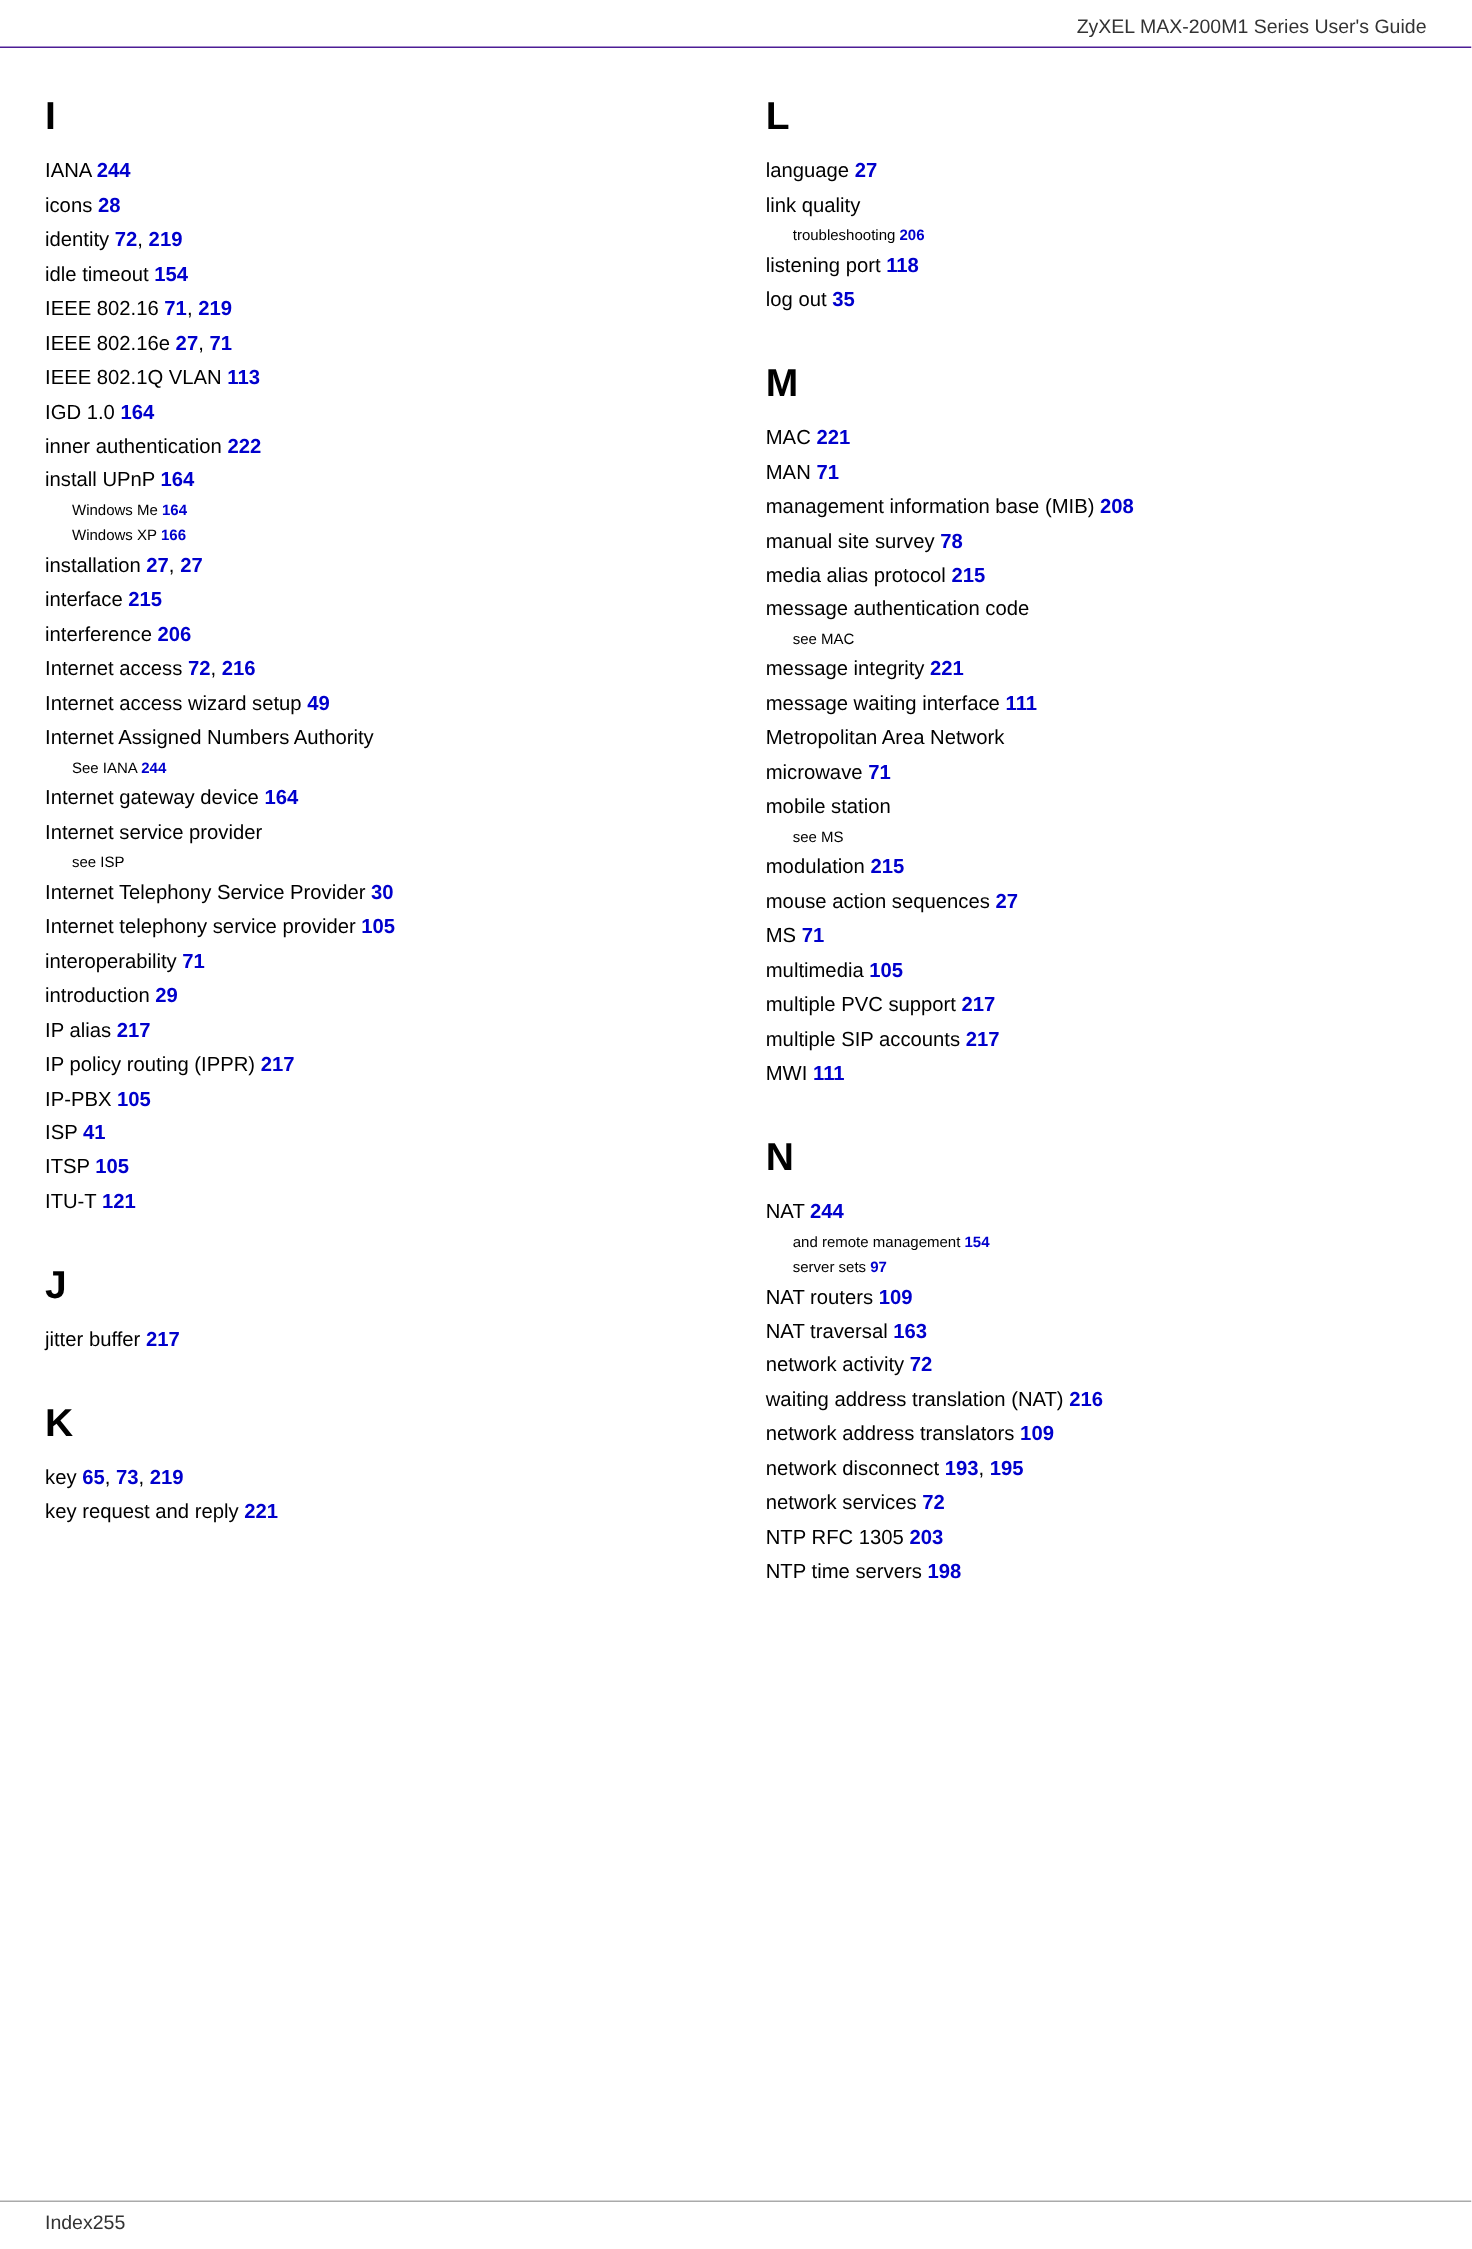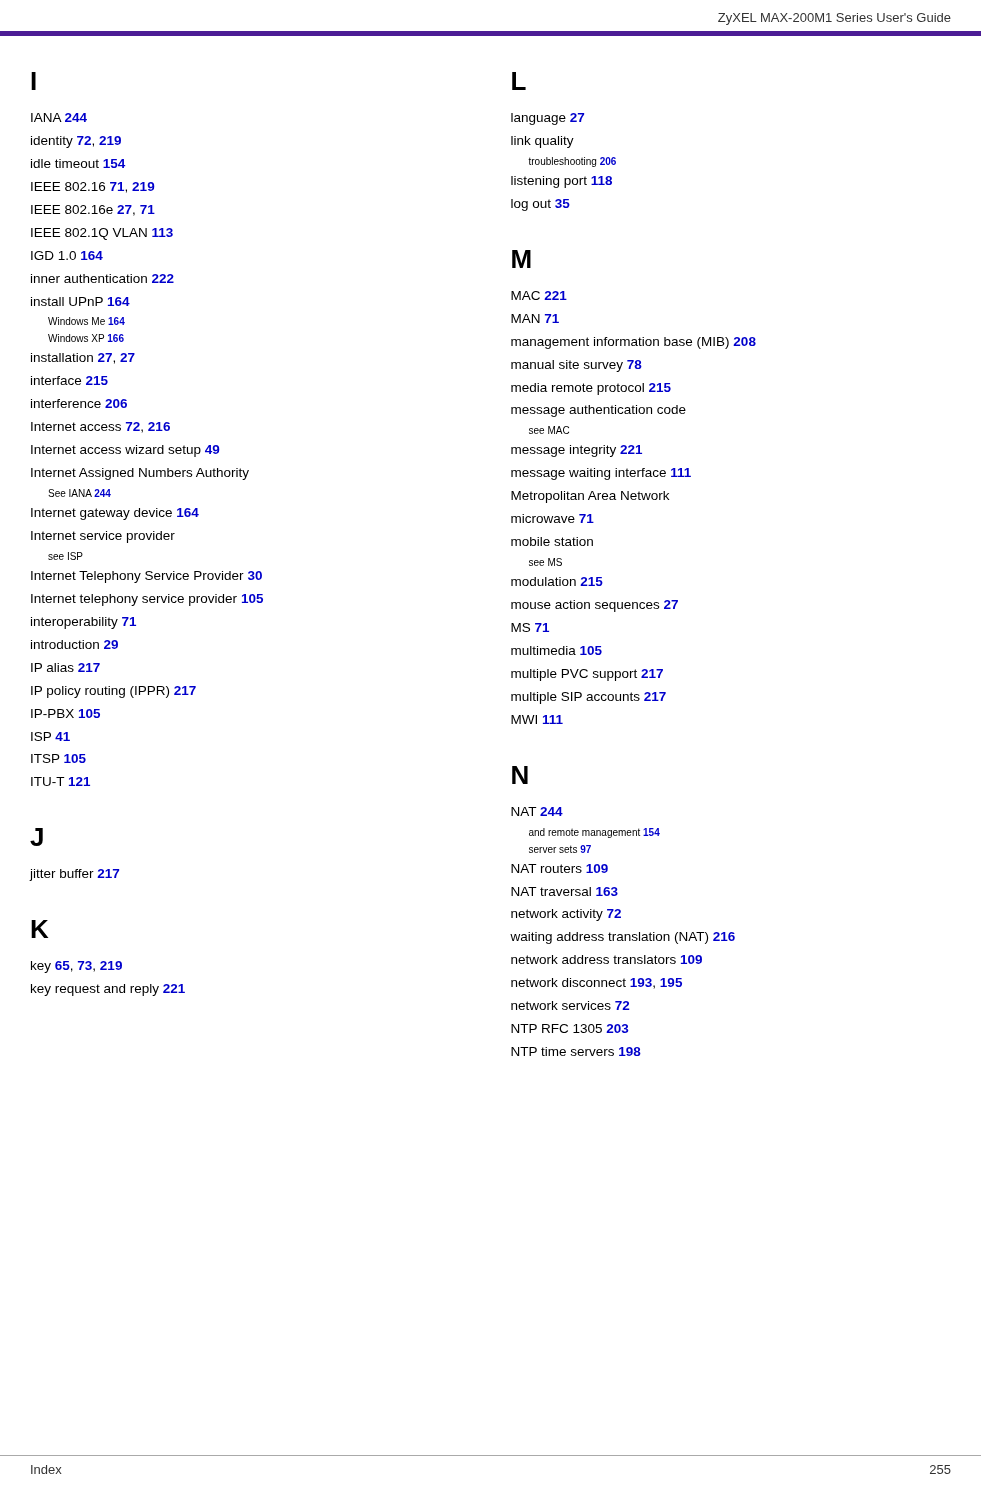--- a/index.html
+++ b/index.html
@@ -8,21 +8,21 @@
       font-size: 13.5px;
       color: #000;
       background: #fff;
       width: 981px;
       min-height: 1499px;
       position: relative;
     }
     .header {
       text-align: right;
       padding: 10px 30px 6px 30px;
-      border-bottom: 5px solid #4c1d95;
+      border-bottom: 1px solid #4c1d95;
       font-size: 13px;
       color: #333;
     }
     .content {
       display: flex;
       padding: 20px 30px 60px 30px;
       gap: 0;
     }
     .col {
       flex: 1;
@@ -54,41 +54,41 @@
     }
     .section-gap {
       margin-top: 28px;
     }
     .footer {
       position: absolute;
       bottom: 10px;
       left: 0;
       right: 0;
       display: flex;
-      justify-content: space-between;
-      padding: 12px 30px;
+      padding: 0 30px;
       border-top: 1px solid #aaa;
       padding-top: 6px;
       font-size: 13px;
       color: #333;
     }
   </style>
 </head>
 <body>
 
 <div class="header">
   <span>ZyXEL MAX-200M1 Series User's Guide</span>
 </div>
 
 <div class="content">
 
   <div class="col" id="left-col">
       <div class="">
         <div class="section-letter">I</div>
         <div class="index-entry"><span>IANA </span><span class="page-num">244</span></div>
+        <div class="index-entry"><span>icons </span><span class="page-num">28</span></div>
         <div class="index-entry"><span>identity </span><span class="page-num">72</span>, <span class="page-num">219</span></div>
         <div class="index-entry"><span>idle timeout </span><span class="page-num">154</span></div>
         <div class="index-entry"><span>IEEE 802.16 </span><span class="page-num">71</span>, <span class="page-num">219</span></div>
         <div class="index-entry"><span>IEEE 802.16e </span><span class="page-num">27</span>, <span class="page-num">71</span></div>
         <div class="index-entry"><span>IEEE 802.1Q VLAN </span><span class="page-num">113</span></div>
         <div class="index-entry"><span>IGD 1.0 </span><span class="page-num">164</span></div>
         <div class="index-entry"><span>inner authentication </span><span class="page-num">222</span></div>
         <div class="index-entry"><span>install UPnP </span><span class="page-num">164</span></div>
         <div class="sub-entry"><span>Windows Me </span><span class="page-num">164</span></div>
         <div class="sub-entry"><span>Windows XP </span><span class="page-num">166</span></div>
@@ -132,21 +132,21 @@
         <div class="sub-entry"><span>troubleshooting </span><span class="page-num">206</span></div>
         <div class="index-entry"><span>listening port </span><span class="page-num">118</span></div>
         <div class="index-entry"><span>log out </span><span class="page-num">35</span></div>
       </div>
       <div class="section-gap">
         <div class="section-letter">M</div>
         <div class="index-entry"><span>MAC </span><span class="page-num">221</span></div>
         <div class="index-entry"><span>MAN </span><span class="page-num">71</span></div>
         <div class="index-entry"><span>management information base (MIB) </span><span class="page-num">208</span></div>
         <div class="index-entry"><span>manual site survey </span><span class="page-num">78</span></div>
-        <div class="index-entry"><span>media remote protocol </span><span class="page-num">215</span></div>
+        <div class="index-entry"><span>media alias protocol </span><span class="page-num">215</span></div>
         <div class="index-entry"><span>message authentication code</span></div>
         <div class="sub-entry"><span>see MAC</span></div>
         <div class="index-entry"><span>message integrity </span><span class="page-num">221</span></div>
         <div class="index-entry"><span>message waiting interface </span><span class="page-num">111</span></div>
         <div class="index-entry"><span>Metropolitan Area Network</span></div>
         <div class="index-entry"><span>microwave </span><span class="page-num">71</span></div>
         <div class="index-entry"><span>mobile station</span></div>
         <div class="sub-entry"><span>see MS</span></div>
         <div class="index-entry"><span>modulation </span><span class="page-num">215</span></div>
         <div class="index-entry"><span>mouse action sequences </span><span class="page-num">27</span></div>

